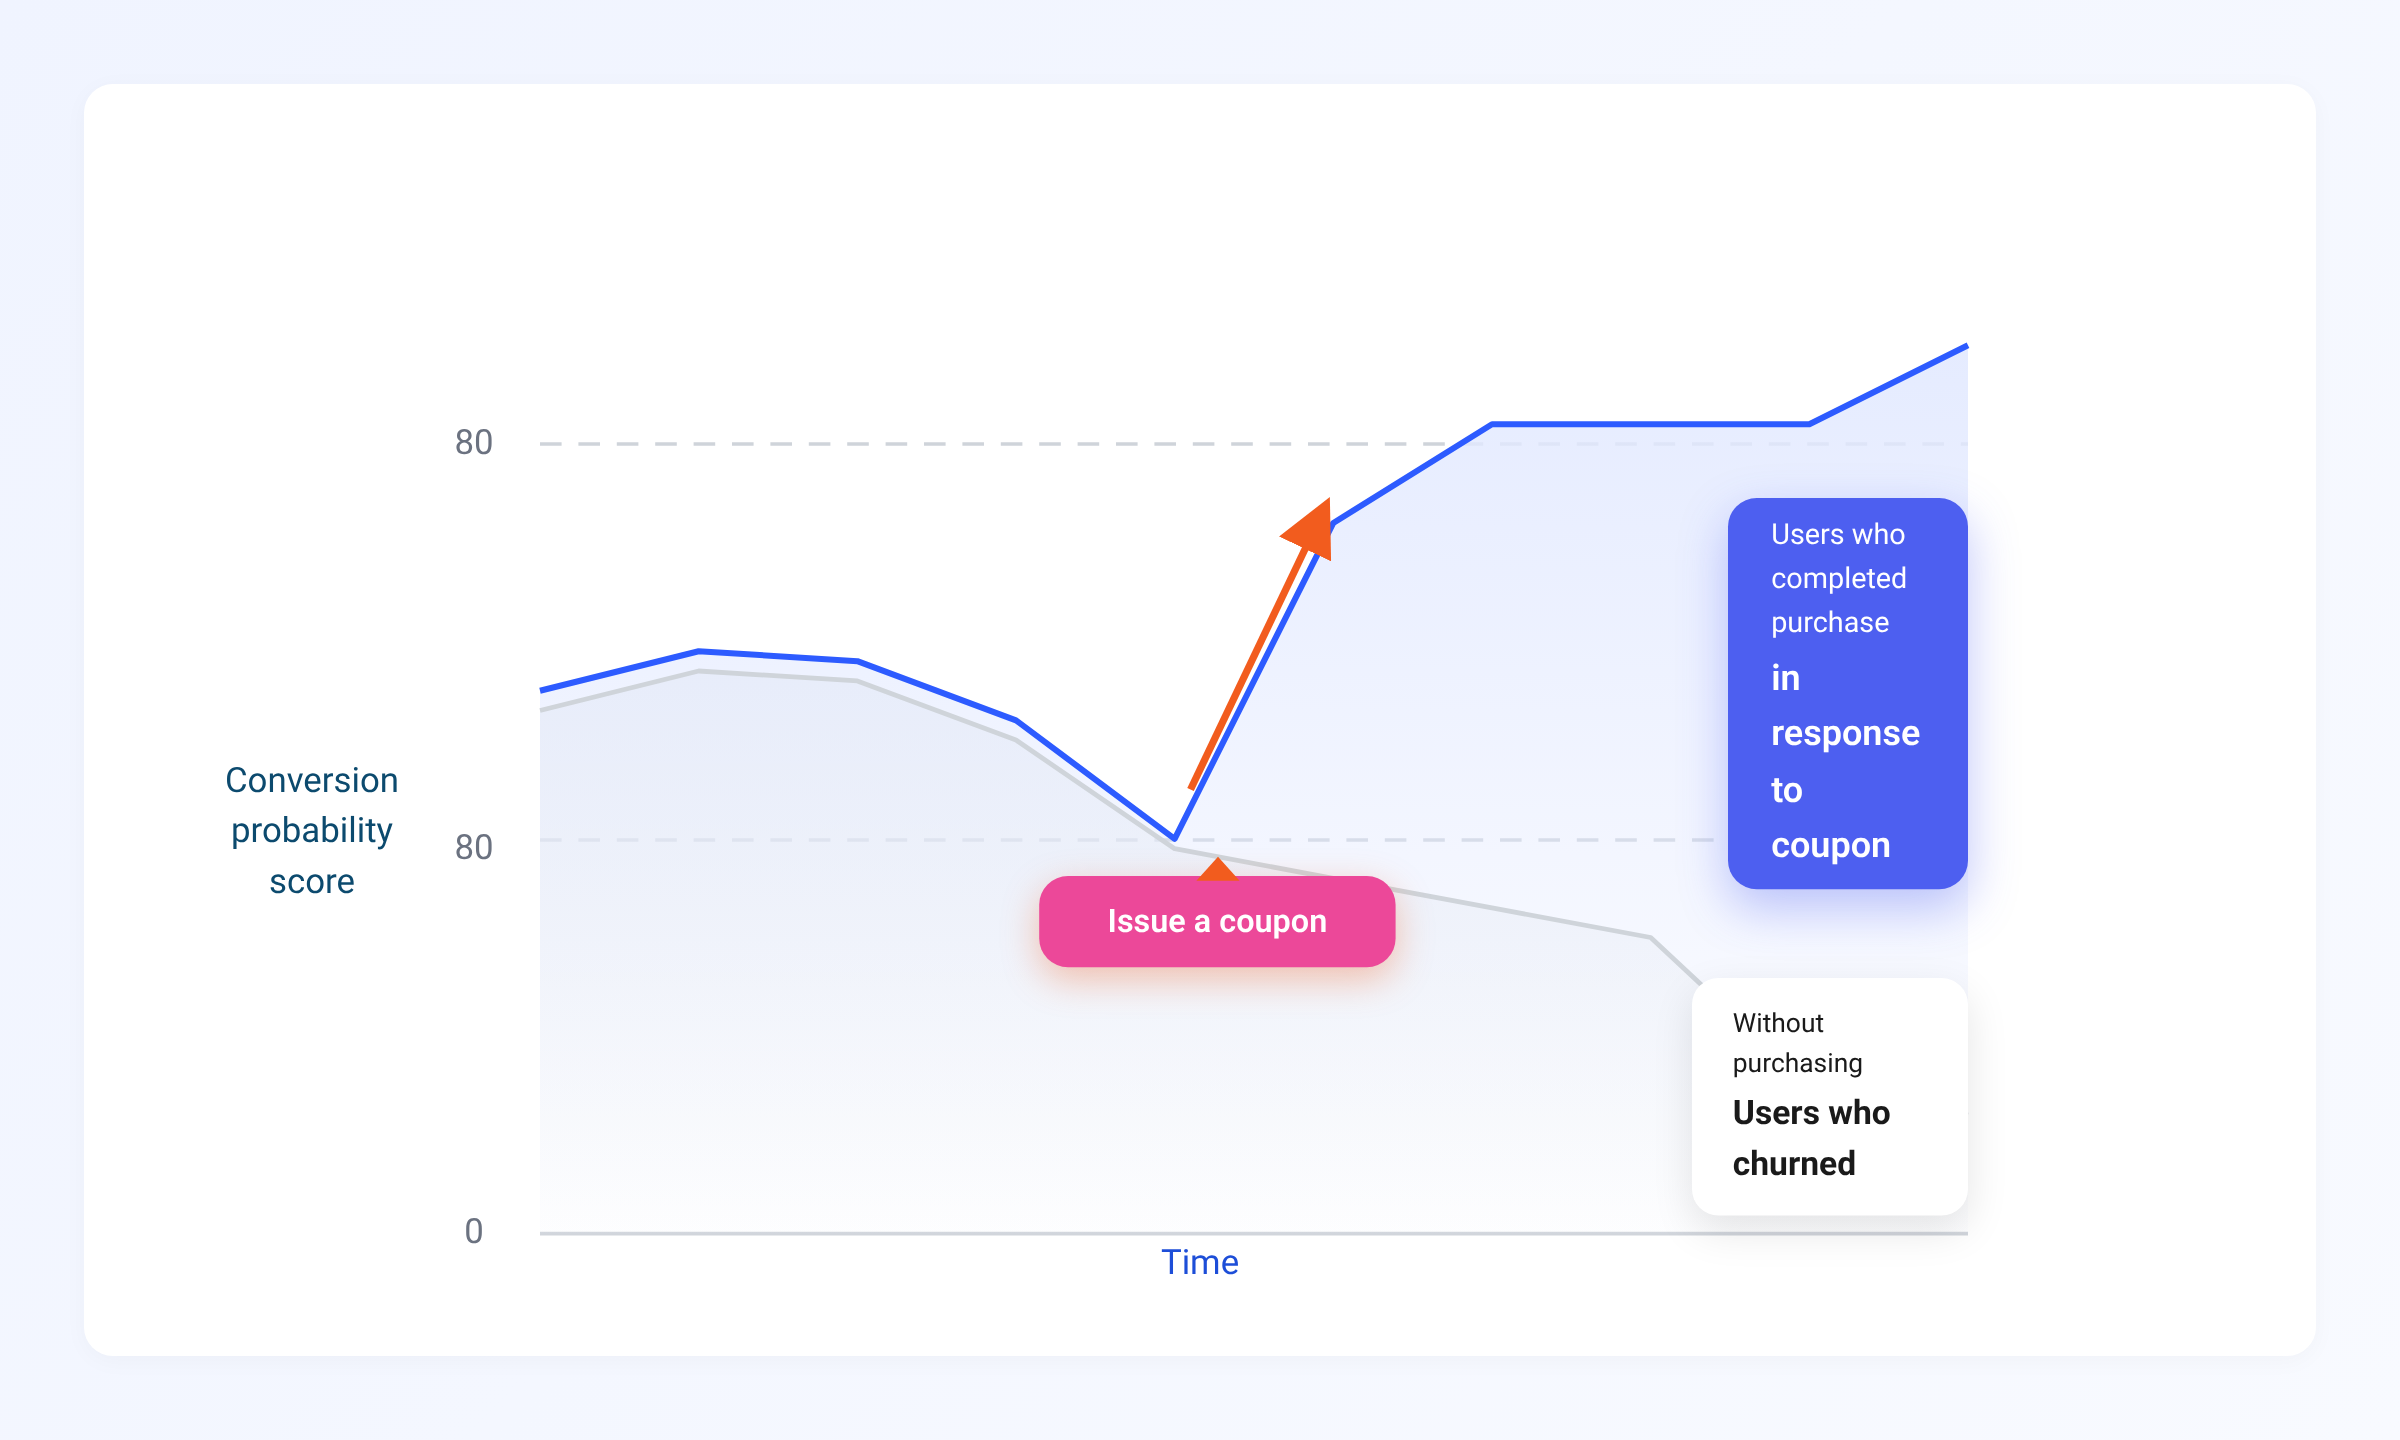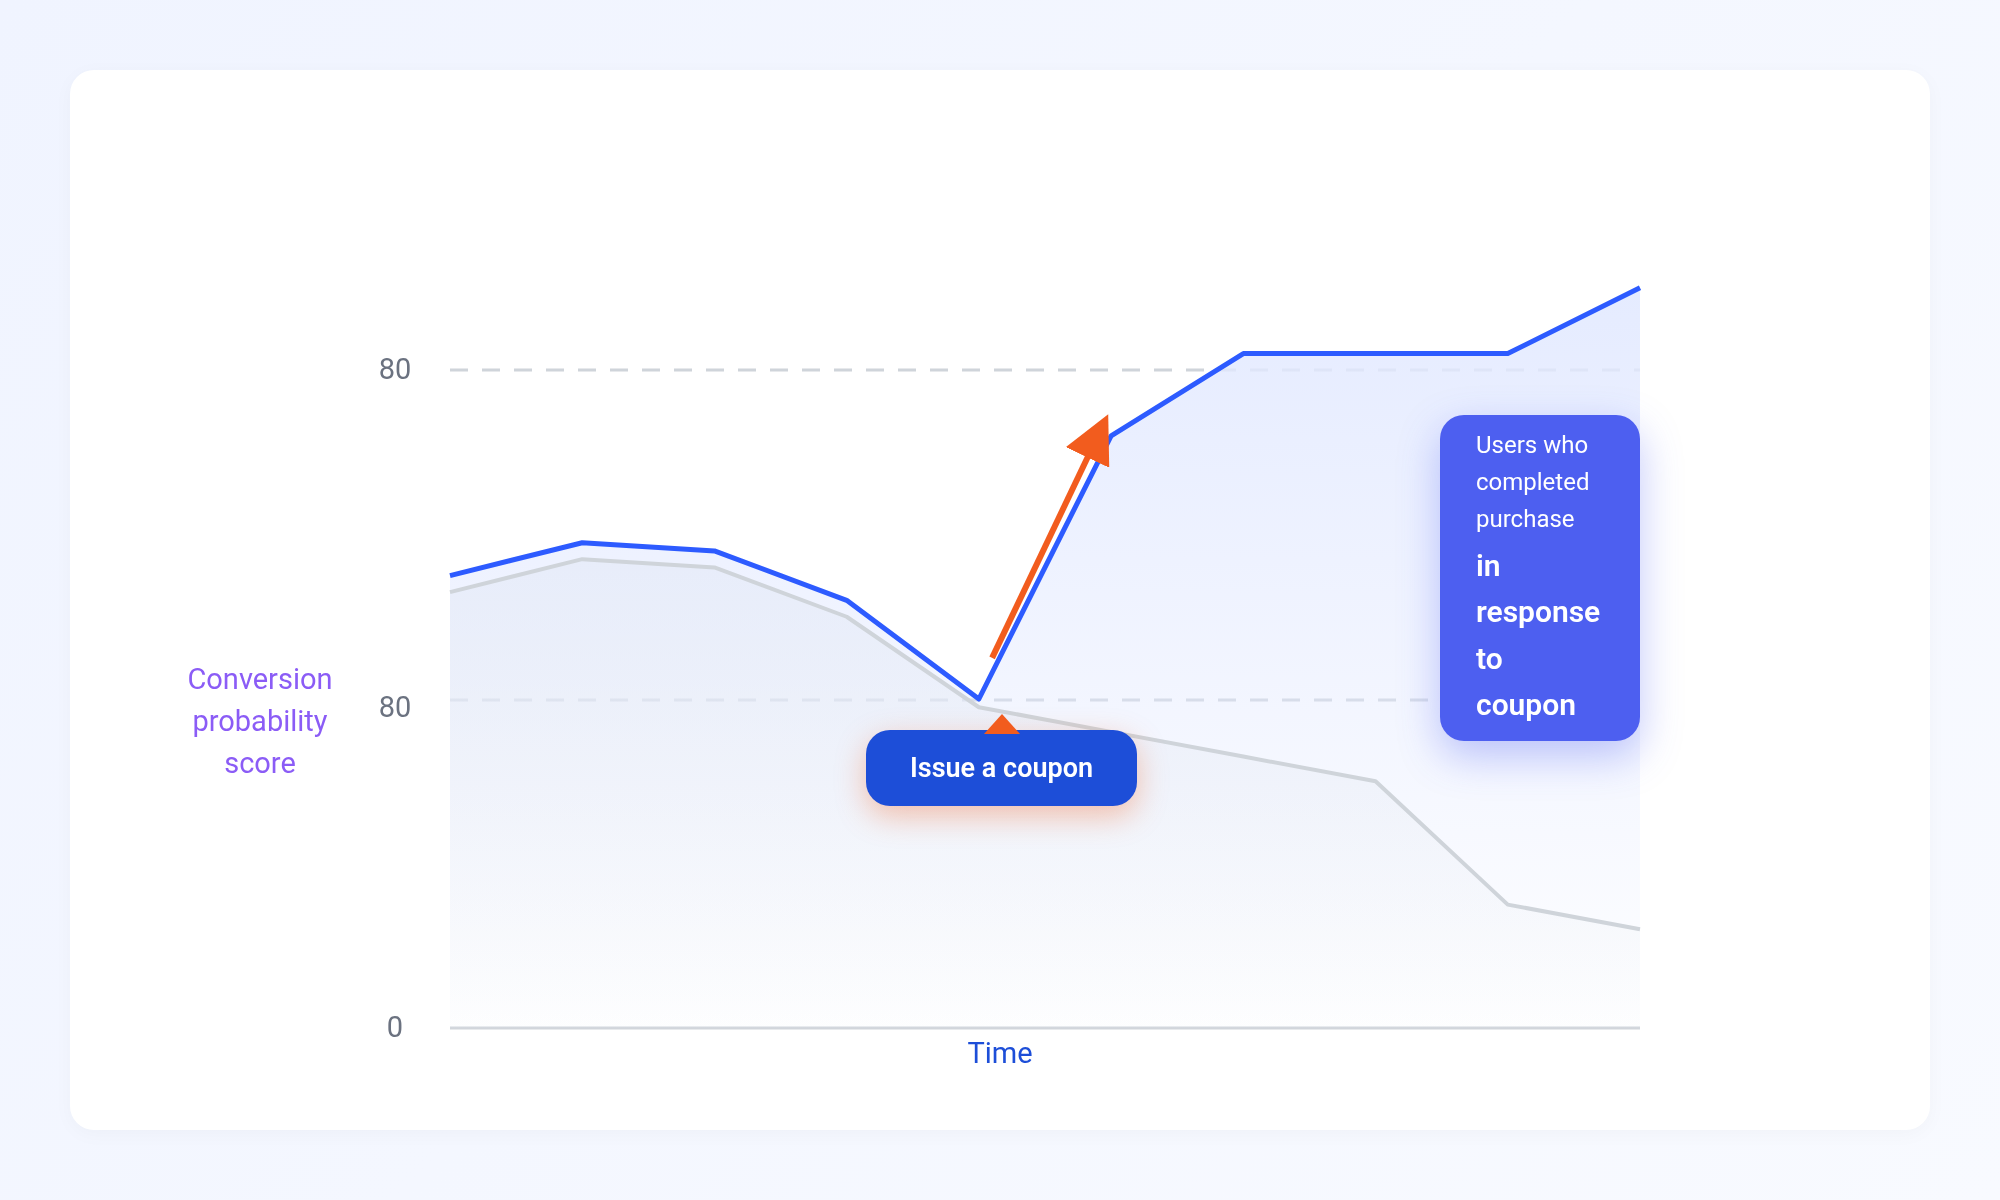--- a/index.html
+++ b/index.html
@@ -14,22 +14,22 @@
       background: #ffffff;
       border-radius: 24px;
       width: 100%;
       height: 100%;
       position: relative;
       box-shadow: 0 4px 20px rgba(0,0,0,0.03);
     }
     .y-axis-label {
       position: absolute;
       left: 100px;
-      top: 588px;
-      color: #8b5cf6;
+      top: 560px;
+      color: #0c4a6e;
       font-size: 29px;
       line-height: 1.45;
       text-align: center;
       width: 180px;
     }
     .x-axis-label {
       position: absolute;
       left: 0;
       right: 0;
       text-align: center;
@@ -52,25 +52,25 @@
       height: 690px;
     }
     .chart-area svg {
       position: absolute;
       left: 0;
       top: 0;
       overflow: visible;
     }
     .callout-orange {
       position: absolute;
-      background: #1d4ed8;
+      background: #ec4899;
       color: #fff;
       font-size: 27px;
       font-weight: 600;
-      padding: 22px 44px;
+      padding: 22px 57px;
       border-radius: 24px;
       box-shadow: 0 10px 30px rgba(242,92,30,0.35);
     }
     .callout-orange .pointer {
       position: absolute;
       top: -16px;
       left: 50%;
       transform: translateX(-50%);
       width: 0; height: 0;
       border-left: 18px solid transparent;
@@ -155,15 +155,19 @@
     <div class="callout-orange" style="left:416px; top:460px;">
       <div class="pointer"></div>
       <span>Issue a coupon</span>
     </div>
 
     <div class="callout-blue" style="left:990px; top:145px;">
       <span>Users who completed purchase</span>
       <span class="emph">in response to coupon</span>
     </div>
 
+    <div class="callout-white" style="left:960px; top:545px;">
+      <span>Without purchasing</span>
+      <span class="emph">Users who churned</span>
+    </div>
   </div>
 
 </div>
 
 </body></html>

